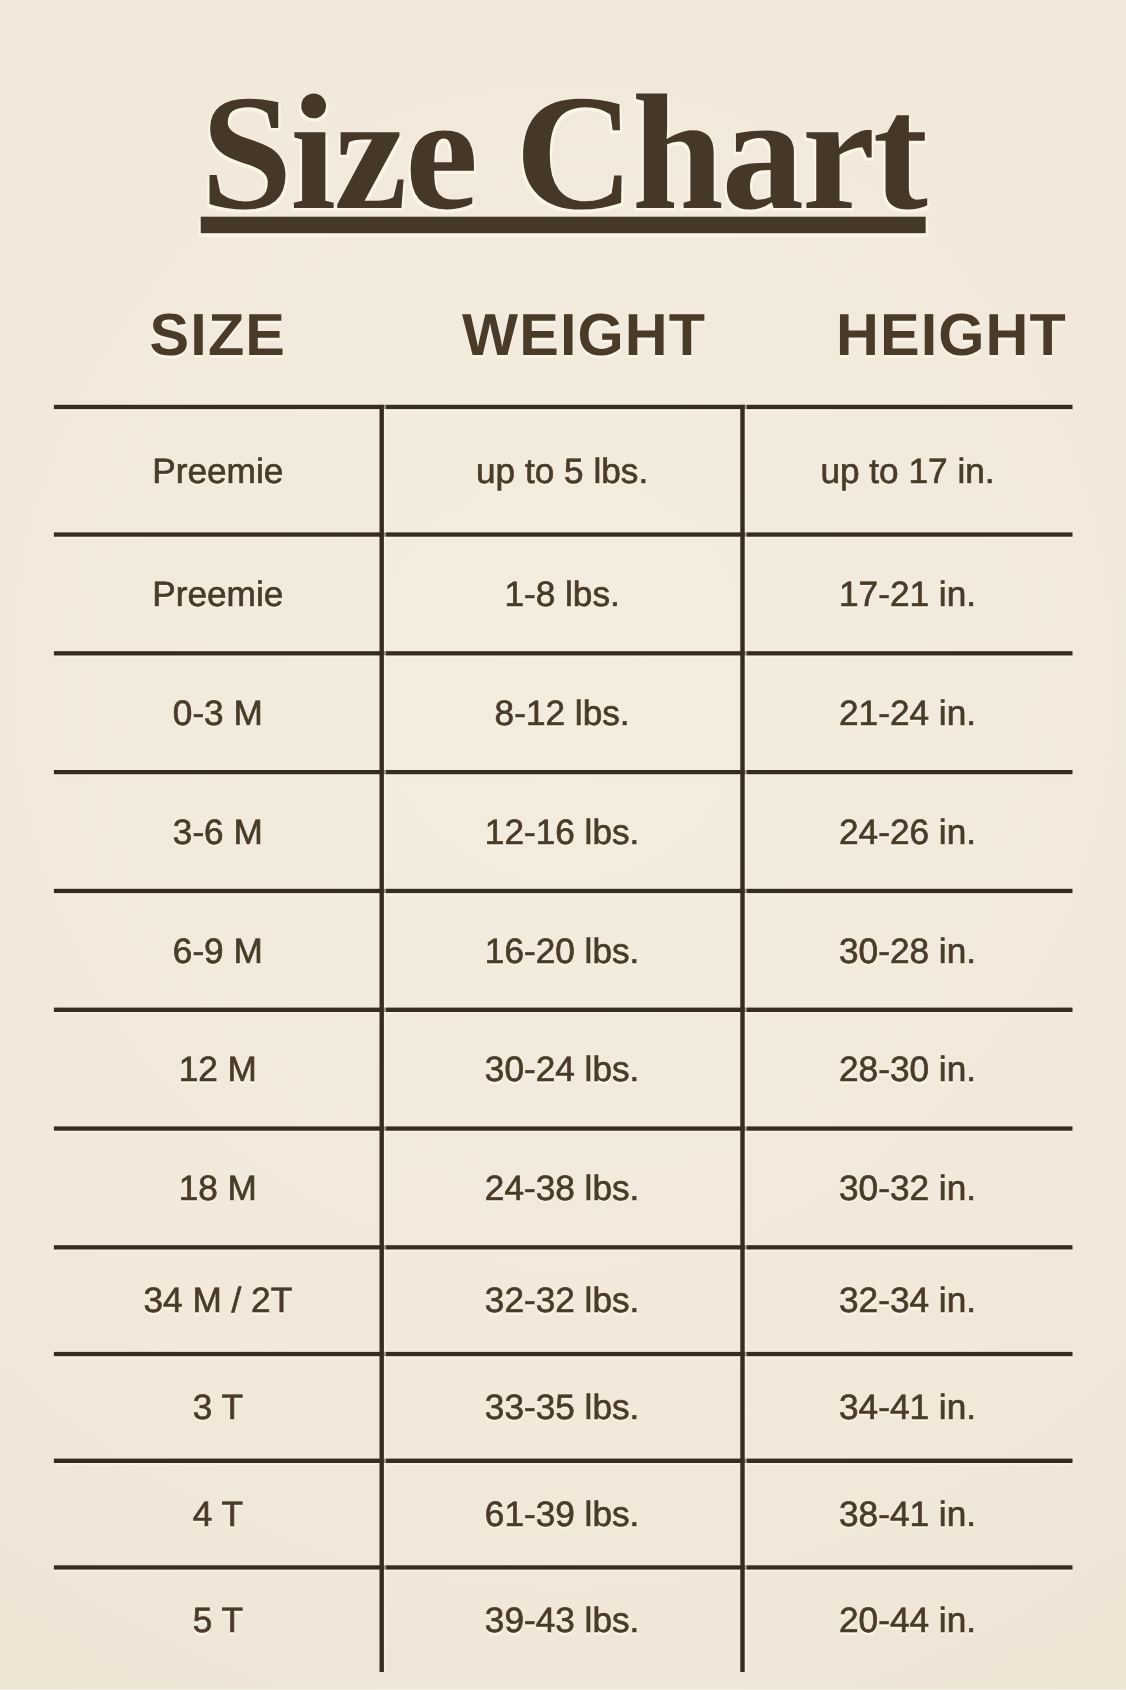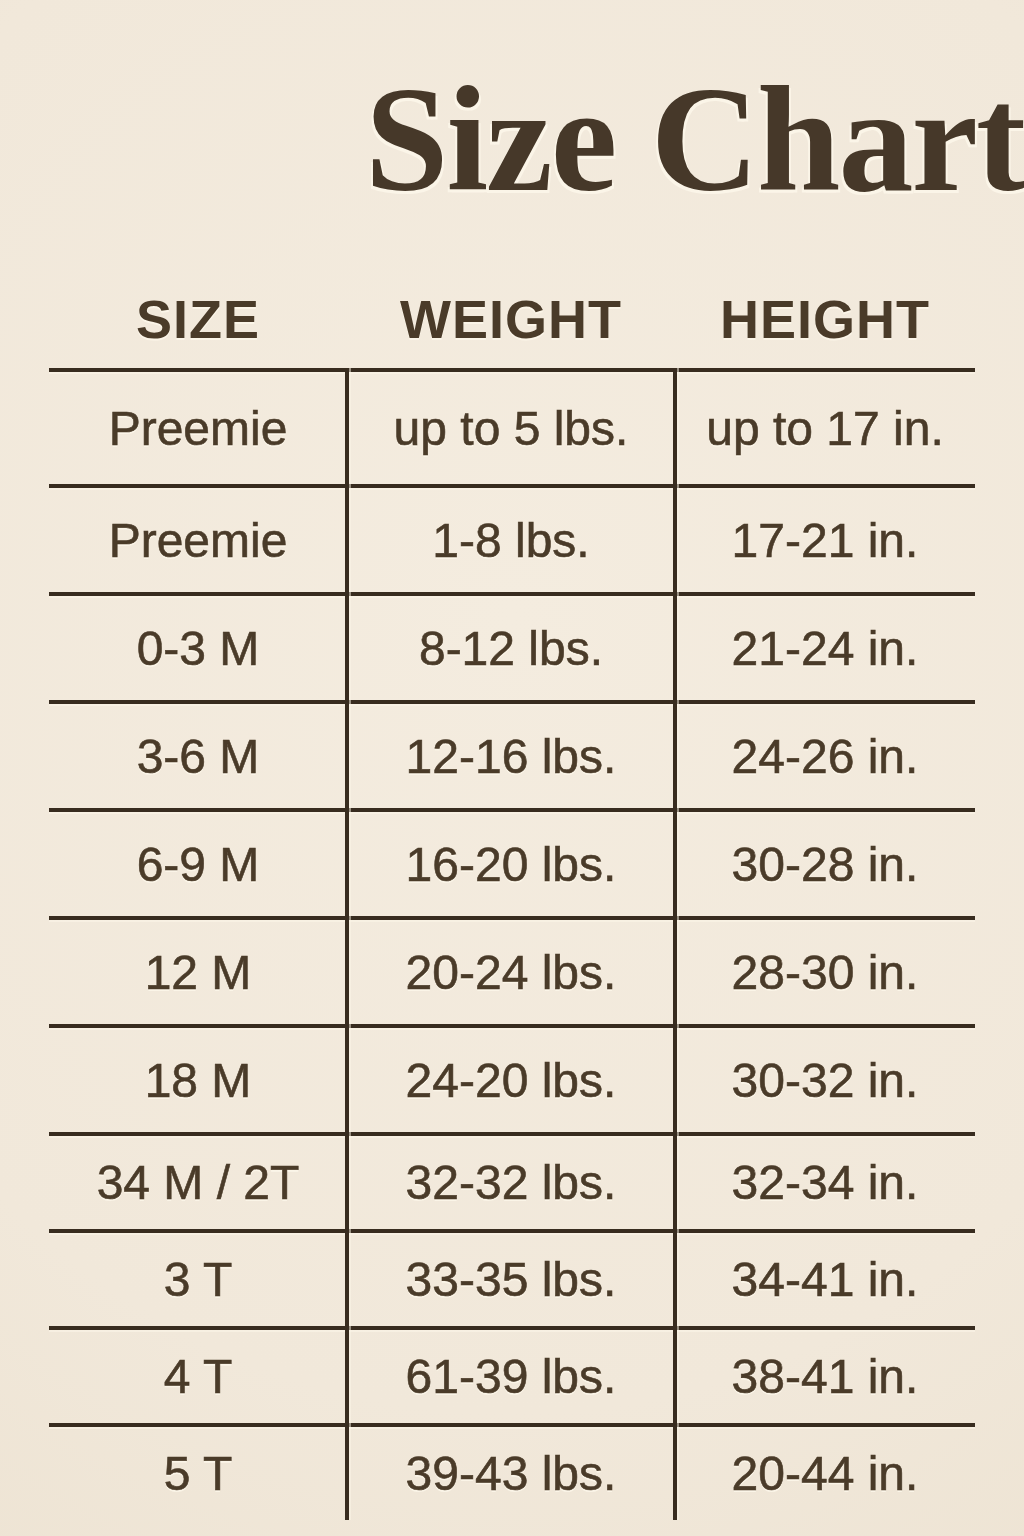--- a/index.html
+++ b/index.html
@@ -4,29 +4,30 @@
 <style>
   html,body{margin:0;padding:0;}
   body{
     width:1024px;height:1536px;position:relative;overflow:hidden;
     background: radial-gradient(ellipse 140% 100% at 50% 40%,
                 #f4ecdf 0%, var(--background,#f1e8da) 52%, var(--vignette,#e9decb) 100%);
     font-family:"Liberation Sans","DejaVu Sans",sans-serif;
   }
   .title{
     position:absolute;top:64px;left:0;width:100%;margin:0;
-    text-align:right;
+    text-align:center;
     font-family:"Liberation Serif","DejaVu Serif",serif;
     font-weight:700;font-size:150px;line-height:1;letter-spacing:-2px;
     color:var(--title,#463829);
     text-shadow:-2px 3px 0 var(--highlight,#fbf5e8), 2px 3px 0 var(--highlight,#fbf5e8);
+    text-decoration:underline;
   }
   .headers{
-    position:absolute;top:288px;left:49px;width:926px;height:60px;
-    display:grid;grid-template-columns:298px 328px 300px;
+    position:absolute;top:274px;left:49px;width:926px;height:60px;
+    display:grid;grid-template-columns:298px 328px 300px;gap:20px;
   }
   .hcell{
     display:flex;align-items:center;justify-content:center;
     font-weight:700;font-size:54px;letter-spacing:1px;
     color:var(--text,#473829);
     text-shadow:0 2px 0 var(--highlight,#fbf5e8);
   }
   .table{
     position:absolute;top:368px;left:49px;width:926px;
   }
@@ -44,21 +45,21 @@
     box-sizing:content-box;
   }
   div.row:nth-of-type(-n+7){height:104px;}
   div.row:nth-of-type(1){height:112px;}
   .row::before{
     content:"";position:absolute;left:0;right:0;top:0;height:2px;
     background:rgba(251,245,232,.6);pointer-events:none;
   }
   .cell{
     display:flex;align-items:center;justify-content:center;
-    font-size:48px;font-weight:400;
+    font-size:32px;font-weight:400;
     color:var(--text,#4a3b29);
     -webkit-text-stroke:0.6px currentColor;
     text-shadow:0 2px 0 var(--highlight,#fbf5e8);
     white-space:nowrap;
   }
 </style>
 </head>
 <body>
 
 <div class="poster">
@@ -100,27 +101,27 @@
   </div>
 
   <div class="row">
     <div class="cell">6-9 M</div>
     <div class="cell">16-20 lbs.</div>
     <div class="cell">30-28 in.</div>
   </div>
 
   <div class="row">
     <div class="cell">12 M</div>
-    <div class="cell">20-24 lbs.</div>
+    <div class="cell">30-24 lbs.</div>
     <div class="cell">28-30 in.</div>
   </div>
 
   <div class="row">
     <div class="cell">18 M</div>
-    <div class="cell">24-20 lbs.</div>
+    <div class="cell">24-38 lbs.</div>
     <div class="cell">30-32 in.</div>
   </div>
 
   <div class="row">
     <div class="cell">34 M / 2T</div>
     <div class="cell">32-32 lbs.</div>
     <div class="cell">32-34 in.</div>
   </div>
 
   <div class="row">

